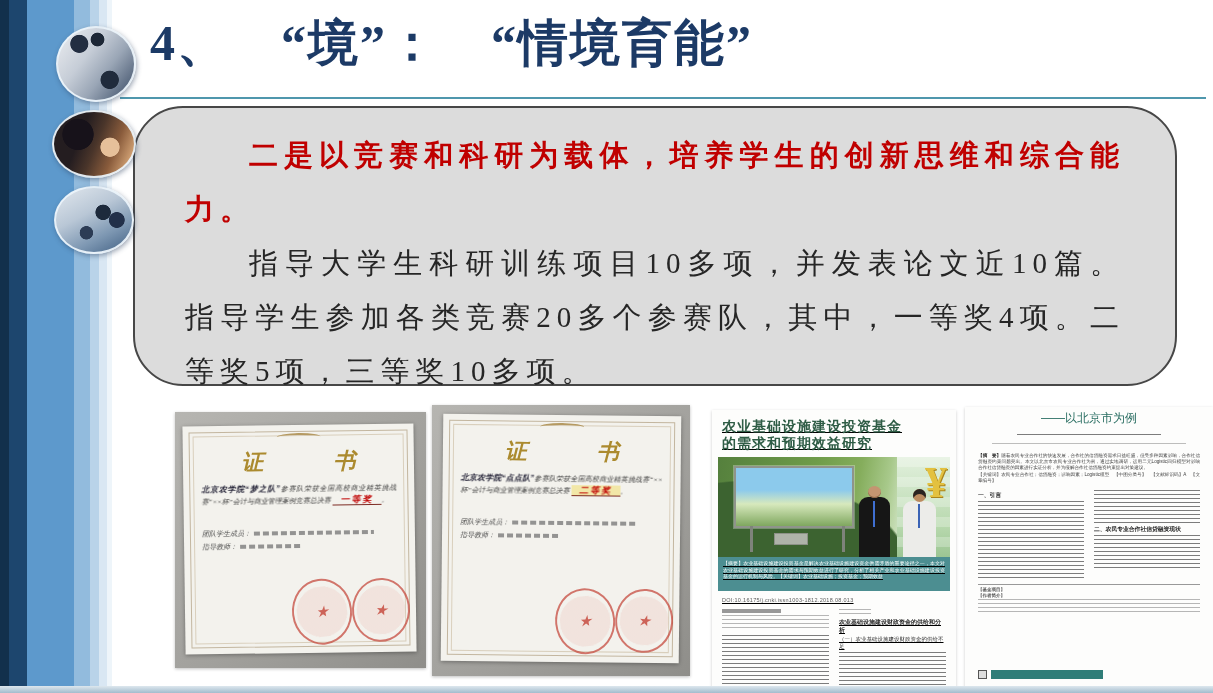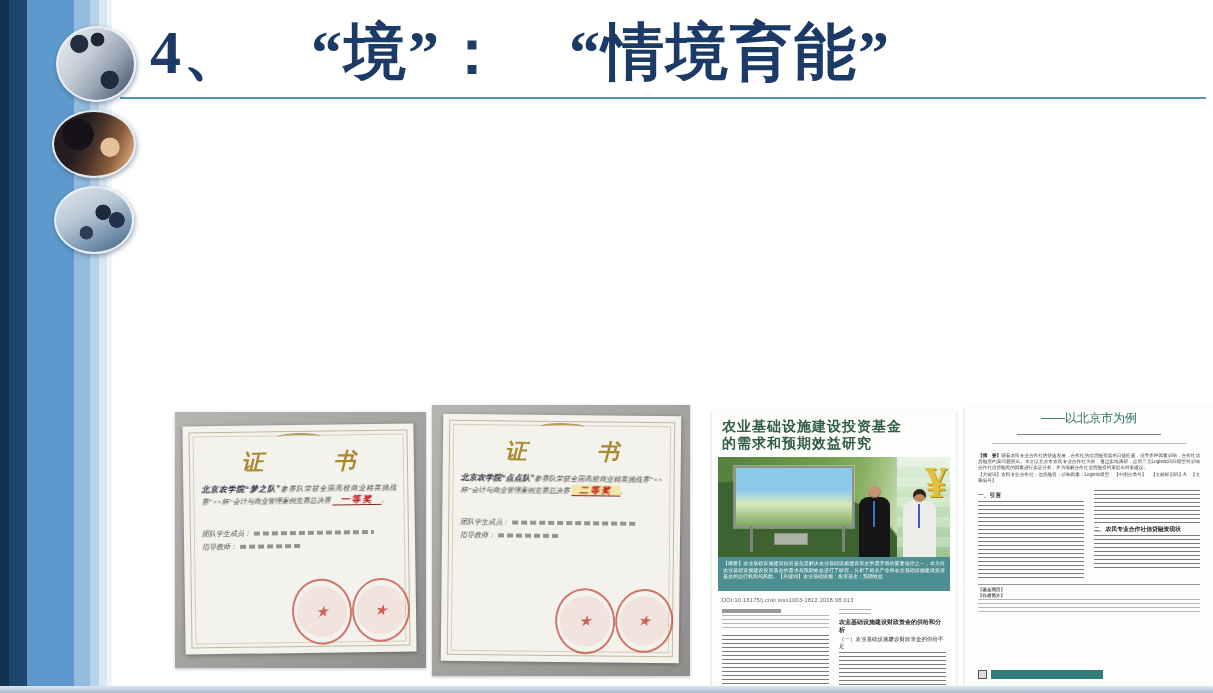--- a/index.html
+++ b/index.html
@@ -32,21 +32,21 @@
       linear-gradient(112deg,#241d20 0%,#241d20 34%,#4a352a 52%,#8a5c3c 72%,#cf9f72 90%,#ecd2b4 100%);}
   .circle.c3{left:54px;top:186px;width:76px;height:64px;
     background:
       radial-gradient(circle at 62% 38%, #1d2a3c 0 12%, transparent 13%),
       radial-gradient(circle at 80% 50%, #22304a 0 11%, transparent 12%),
       radial-gradient(circle at 40% 70%, #2c3c55 0 10%, transparent 11%),
       linear-gradient(152deg,#e2e8ee 0%,#b9c7d6 40%,#7d97b2 70%,#3f5e82 100%);}
 
   
   .title{position:absolute;left:150px;top:10px;width:1050px;
-    font-family:"Liberation Serif",serif;font-weight:bold;font-size:62px;
+    font-family:"Liberation Serif",serif;font-weight:bold;font-size:50px;
     color:#1c3a66;letter-spacing:2px;white-space:nowrap;}
   .rule{position:absolute;left:120px;top:97px;width:1086px;height:2px;background:#4f97ad;}
 
   
   .cbox{position:absolute;left:133px;top:106px;width:1044px;height:280px;
     box-sizing:border-box;background:#dcdcdc;border:2px solid #474747;border-radius:50px;
     padding:20px 50px 0 50px;font-family:"Liberation Serif",serif;
     font-size:29px;line-height:54px;letter-spacing:6px;text-align:justify;color:#262626;}
   .cbox p{margin:0;text-indent:64px;}
   .cbox .hl{color:#c00000;font-weight:600;}
@@ -79,21 +79,21 @@
   .stamp{position:absolute;border:2px solid rgba(194,59,46,.8);border-radius:50%;
     color:rgba(194,59,46,.9);display:flex;align-items:center;justify-content:center;
     opacity:.85;background:
       radial-gradient(circle at 50% 50%, rgba(230,120,110,.15) 0 60%, transparent 61%);}
   .stamp .star{font-size:15px;}
   .stamp.s1{width:56px;height:62px;right:64px;bottom:8px;transform:rotate(-6deg);}
   .stamp.s2{width:54px;height:60px;right:6px;bottom:10px;transform:rotate(4deg);}
 
   
   .page{position:absolute;background:#fdfdfc;box-shadow:0 1px 3px rgba(0,0,0,.2);box-sizing:border-box;}
-  .page.mid{left:712px;top:410px;width:244px;height:278px;}
+  .page.mid{left:712px;top:410px;width:244px;height:278px;text-decoration:underline;}
   .mid-title{margin:8px 10px 2px;font-family:"Liberation Serif",serif;font-weight:bold;
     font-size:14px;line-height:17px;color:#2f5d46;letter-spacing:1px;}
   .mid-photo{position:relative;margin:5px 6px 0;height:100px;overflow:hidden;
     background:
       radial-gradient(ellipse at 15% 110%, #3c6330 0 55%, transparent 56%),
       linear-gradient(100deg,#55803d 0%,#6f9c4a 40%,#85ad5c 58%,#a8c98b 70%,#cfe3c2 78%,#d8ead0 100%);}
   .board{position:absolute;left:7%;top:9%;width:50%;height:58%;border:2px solid #8f948b;
     background:linear-gradient(#8ccaec 0 38%,#d7e9bd 62%,#7fa75f 100%);
     box-shadow:0 0 0 1px rgba(255,255,255,.3);}
   .board::after{content:"";position:absolute;left:12%;top:100%;width:3px;height:26px;background:#7e837b;
@@ -155,20 +155,24 @@
 <div class="slide">
 
   <div class="sidebar"></div>
   <div class="circle c1"></div>
   <div class="circle c2"></div>
   <div class="circle c3"></div>
 
   <div class="title">4、　“境”：　“情境育能”</div>
   <div class="rule"></div>
 
+  <div class="cbox">
+    <p class="hl">二是以竞赛和科研为载体，培养学生的创新思维和综合能力。</p>
+    <p>指导大学生科研训练项目10多项，并发表论文近10篇。指导学生参加各类竞赛20多个参赛队，其中，一等奖4项。二等奖5项，三等奖10多项。</p>
+  </div>
 
   <div class="photo ph1">
     <div class="paper">
       <div class="cert-frame"></div>
       <div class="cert-orn"></div>
       <div class="cert-title">证　书</div>
       <p class="cert-body">
         <span class="school">北京农学院</span><span class="team">“梦之队”</span><span>参赛队荣获全国高校商业精英挑战赛“××杯”会计与商业管理案例竞赛总决赛</span>
         <span class="award">一等奖</span><span>。</span>
       </p>

